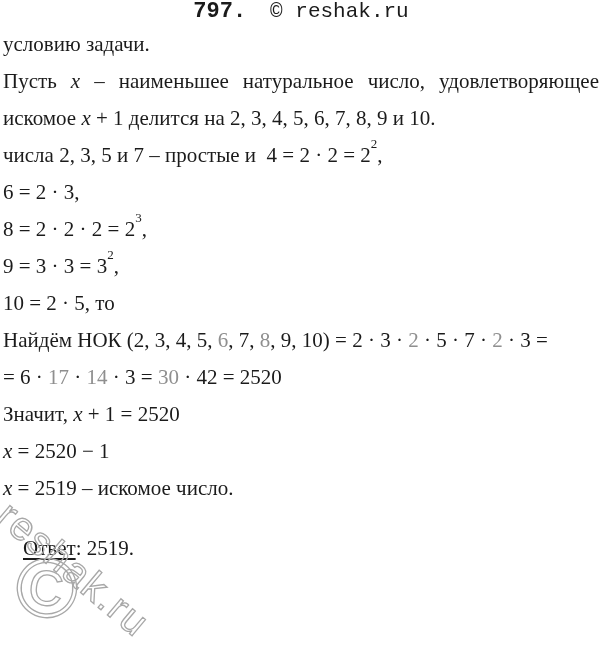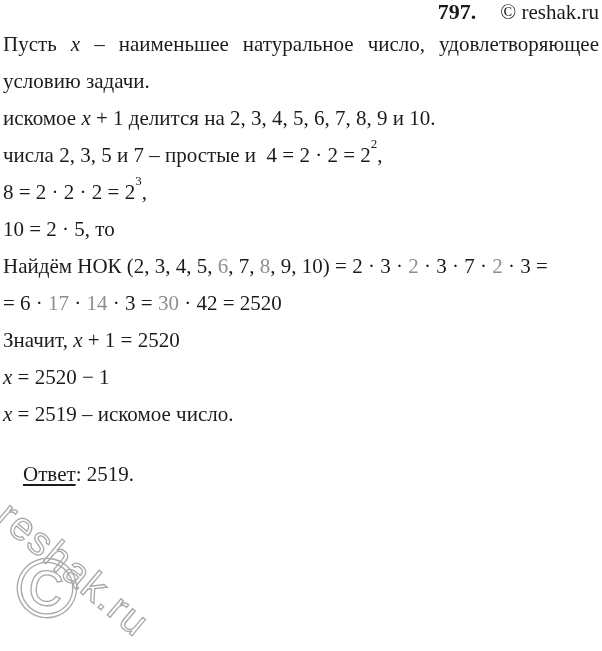--- a/index.html
+++ b/index.html
@@ -6,24 +6,25 @@
   body {
     width: 602px; height: 651px;
     background: #ffffff;
     color: #1b1b1b;
     font-family: "Liberation Serif", serif;
     position: relative;
     overflow: hidden;
   }
   .header {
     display: flex;
-    justify-content: flex-end;
+    justify-content: center;
     align-items: flex-start;
     padding: 1px 3px 0 3px;
     height: 24px;
+    font-family: Liberation Mono, monospace;
   }
   .problem-number { font-weight: bold; font-size: 22px; line-height: 22px; }
   .copyright { font-size: 21px; line-height: 22px; margin-left: 24px; }
   .content {
     padding: 1px 3px 0 3px;
     font-size: 21px;
   }
   .line {
     height: 37px;
     line-height: 37px;
@@ -73,27 +74,29 @@
 </style>
 </head>
 <body>
 
 <div class="header">
   <span class="problem-number">797.</span>
   <span class="copyright">© reshak.ru</span>
 </div>
 
 <div class="content">
+  <div class="line"><span>условию задачи.</span></div>
   <div class="line just"><span>Пусть </span><i>x</i><span> – наименьшее натуральное число, удовлетворяющее</span></div>
-  <div class="line"><span>условию задачи.</span></div>
   <div class="line"><span>искомое </span><i>x</i><span> + 1 делится на 2, 3, 4, 5, 6, 7, 8, 9 и 10.</span></div>
   <div class="line"><span>числа 2, 3, 5 и 7 – простые и&nbsp; 4 = 2 · 2 = 2</span><sup>2</sup><span>,</span></div>
+  <div class="line"><span>6 = 2 · 3,</span></div>
   <div class="line"><span>8 = 2 · 2 · 2 = 2</span><sup>3</sup><span>,</span></div>
+  <div class="line"><span>9 = 3 · 3 = 3</span><sup>2</sup><span>,</span></div>
   <div class="line"><span>10 = 2 · 5, то</span></div>
-  <div class="line"><span>Найдём НОК (2, 3, 4, 5, </span><span class="muted">6</span><span>, 7, </span><span class="muted">8</span><span>, 9, 10) = 2 · 3 · </span><span class="muted">2</span><span> · 3 · 7 · </span><span class="muted">2</span><span> · 3 =</span></div>
+  <div class="line"><span>Найдём НОК (2, 3, 4, 5, </span><span class="muted">6</span><span>, 7, </span><span class="muted">8</span><span>, 9, 10) = 2 · 3 · </span><span class="muted">2</span><span> · 5 · 7 · </span><span class="muted">2</span><span> · 3 =</span></div>
   <div class="line"><span>= 6 · </span><span class="muted">17</span><span> · </span><span class="muted">14</span><span> · 3 = </span><span class="muted">30</span><span> · 42 = 2520</span></div>
   <div class="line"><span>Значит, </span><i>x</i><span> + 1 = 2520</span></div>
   <div class="line"><i>x</i><span> = 2520 − 1</span></div>
   <div class="line"><i>x</i><span> = 2519 – искомое число.</span></div>
 
   <div class="answer">
     <span class="answer-label">Ответ</span><span>: 2519.</span>
   </div>
 </div>
 

